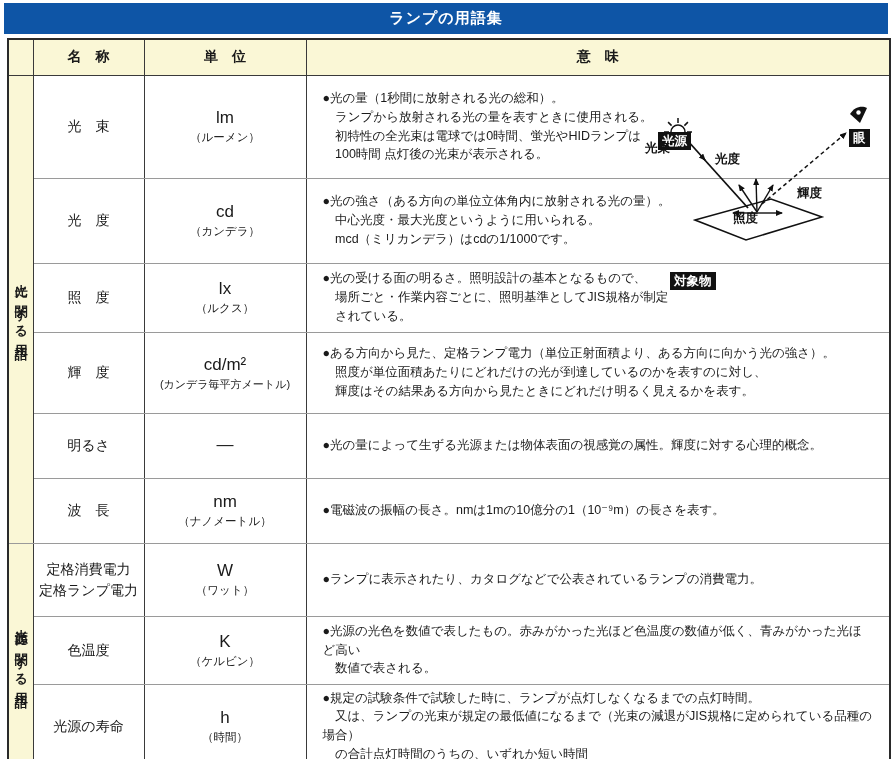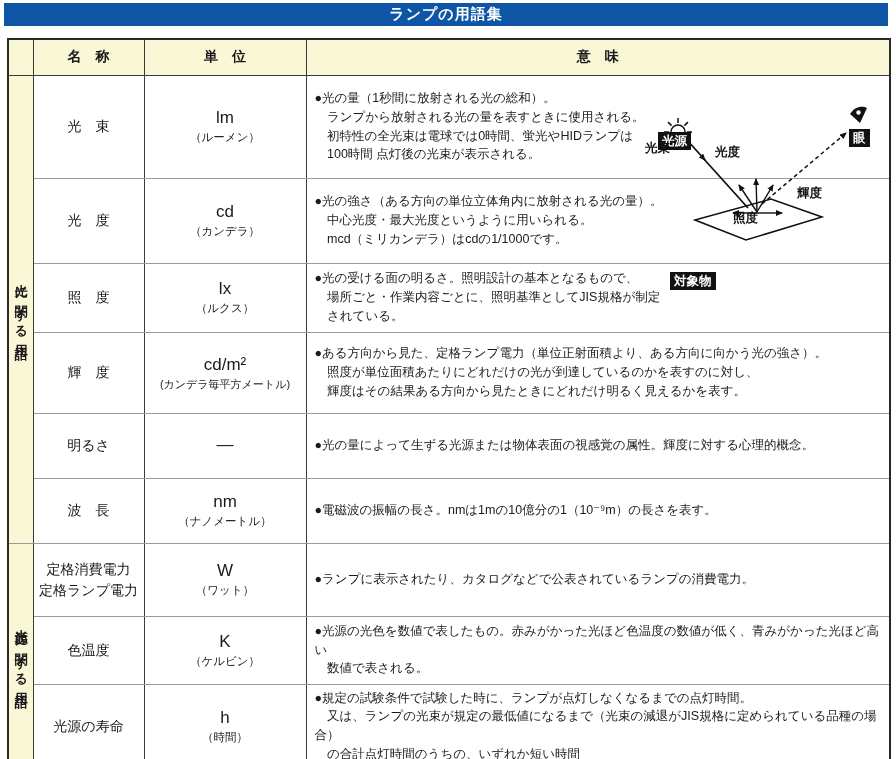--- a/index.html
+++ b/index.html
@@ -2,21 +2,21 @@
 <html><head>
 <meta charset="utf-8">
 <style>
   html,body { margin:0; padding:0; }
   body {
     width:896px; height:759px; background:#ffffff; position:relative;
     font-family:"Liberation Sans","DejaVu Sans",sans-serif; color:#1a1a1a;
     overflow:hidden;
   }
   .title-bar {
-    position:absolute; left:4px; top:3px; width:884px; height:23px;
+    position:absolute; left:4px; top:3px; width:884px; height:31px;
     background:#0e55a6; color:#ffffff; font-weight:bold; font-size:15px;
     display:flex; align-items:center; justify-content:center; letter-spacing:1px;
   }
   table.glossary {
     position:absolute; left:7px; top:38px; width:882px;
     border-collapse:collapse; table-layout:fixed;
     border:2px solid #2a2a2a;
   }
   .glossary td, .glossary th {
     border-top:1px solid #9a9a9a; border-bottom:1px solid #9a9a9a;
@@ -34,21 +34,21 @@
   }
   td.name {
     text-align:center; vertical-align:middle; font-size:14px;
     white-space:pre-line; line-height:1.5;margin-left:48px;
   }
   td.unit { text-align:center; vertical-align:middle; line-height:1.35; }
   .unit-symbol { font-size:17px; display:block; }
   .unit-reading { font-size:11.5px; display:block; }
   td.meaning {
     vertical-align:middle; font-size:12.5px; line-height:1.5;
-    padding:4px 8px; white-space:pre-wrap; text-align:left;
+    padding:4px 16px; white-space:pre-wrap; text-align:left;
   }
   
   .diagram { position:absolute; left:645px; top:82px; width:248px; height:172px; }
   .diagram svg { position:absolute; left:0; top:0; }
   .dbox {
     position:absolute; background:#111111; color:#ffffff; font-size:12.5px;
     font-weight:bold; padding:1px 4px; line-height:1.3; white-space:nowrap;margin-top:46px;
   }
   .dtxt {
     position:absolute; color:#111111; font-size:12.5px; font-weight:bold;
@@ -202,17 +202,17 @@
     </g>
     <line x1="117" y1="122" x2="201" y2="51" stroke="#111" stroke-width="1.5" stroke-dasharray="4,3" marker-end="url(#ah)"></line>
     <g>
       <path d="M205,32 C209,25 217,23 222,26 L215,41 Z" fill="#111"></path>
       <circle cx="213.5" cy="30.5" r="2.2" fill="#fff"></circle>
     </g>
   </svg>
   <span class="dbox" style="left:13px;top:4px">光源</span>
   <span class="dbox" style="left:204px;top:1px">眼</span>
   <span class="dtxt" style="left:0px;top:58px">光束</span>
-  <span class="dtxt" style="left:70px;top:62px">光度</span>
+  <span class="dtxt" style="left:70px;top:69px">光度</span>
   <span class="dtxt" style="left:152px;top:103px">輝度</span>
   <span class="dtxt" style="left:88px;top:128px">照度</span>
   <span class="dbox" style="left:25px;top:144px">対象物</span>
 </div>
 
 </body></html>

